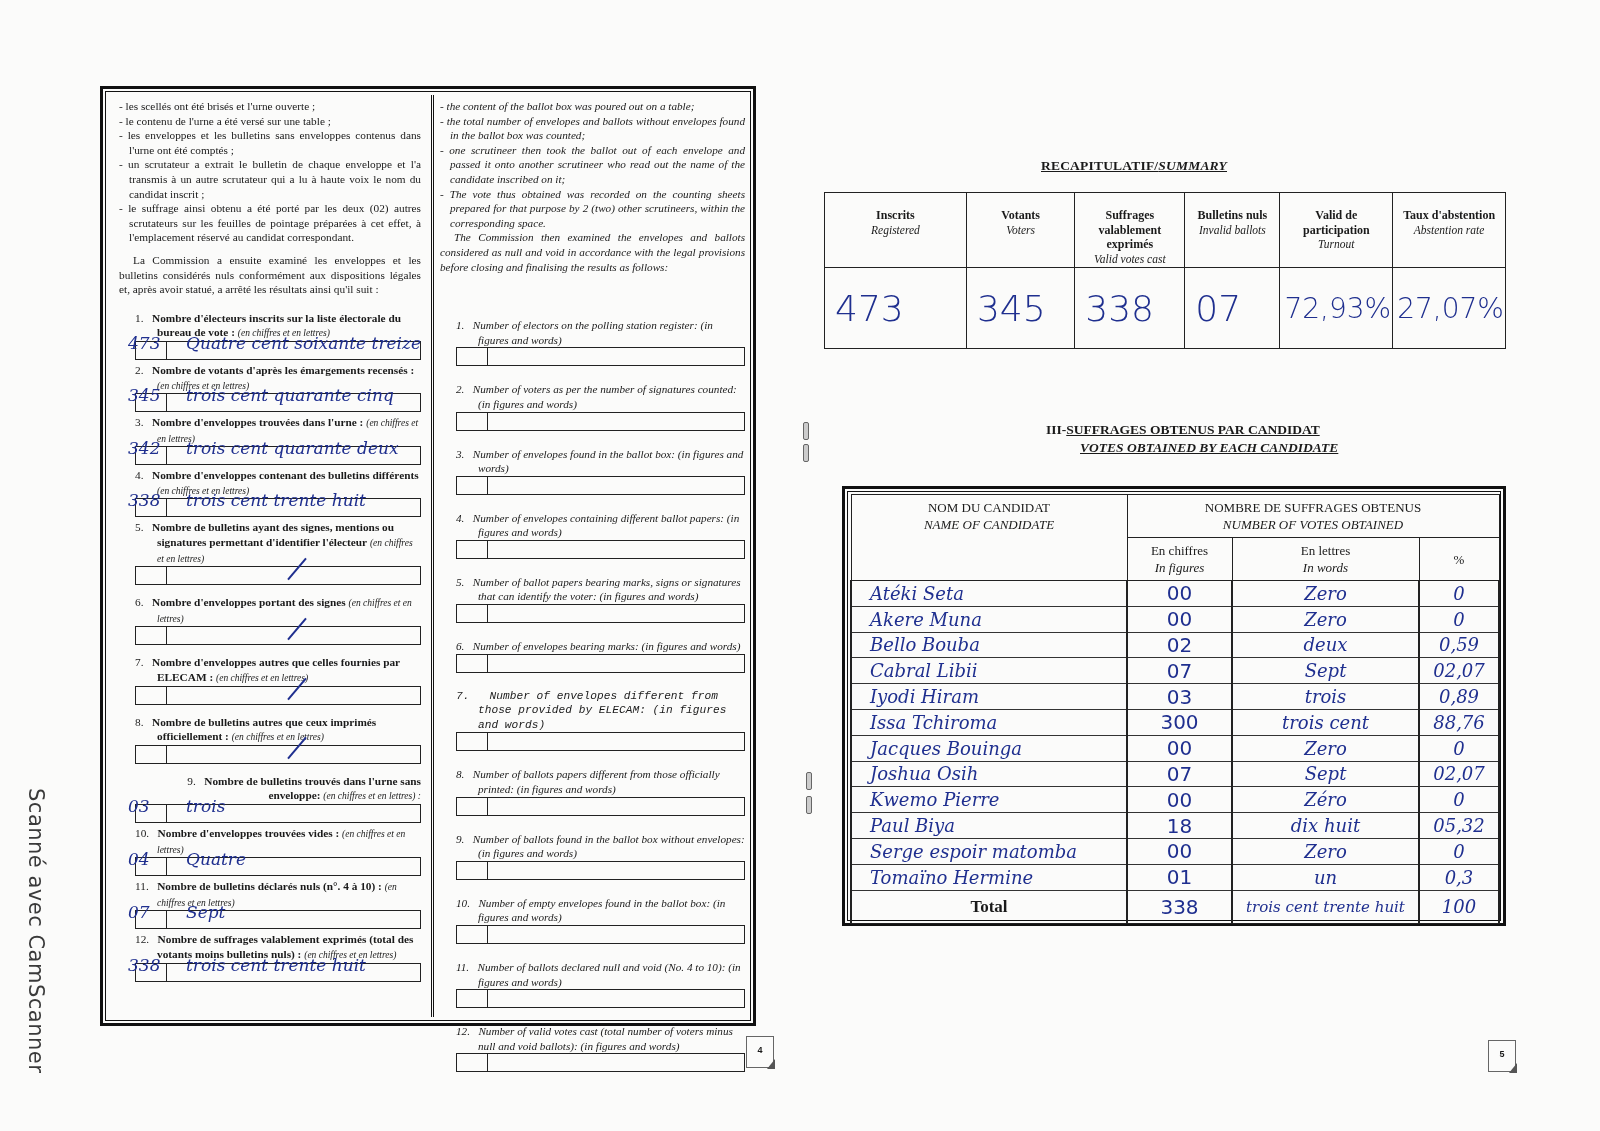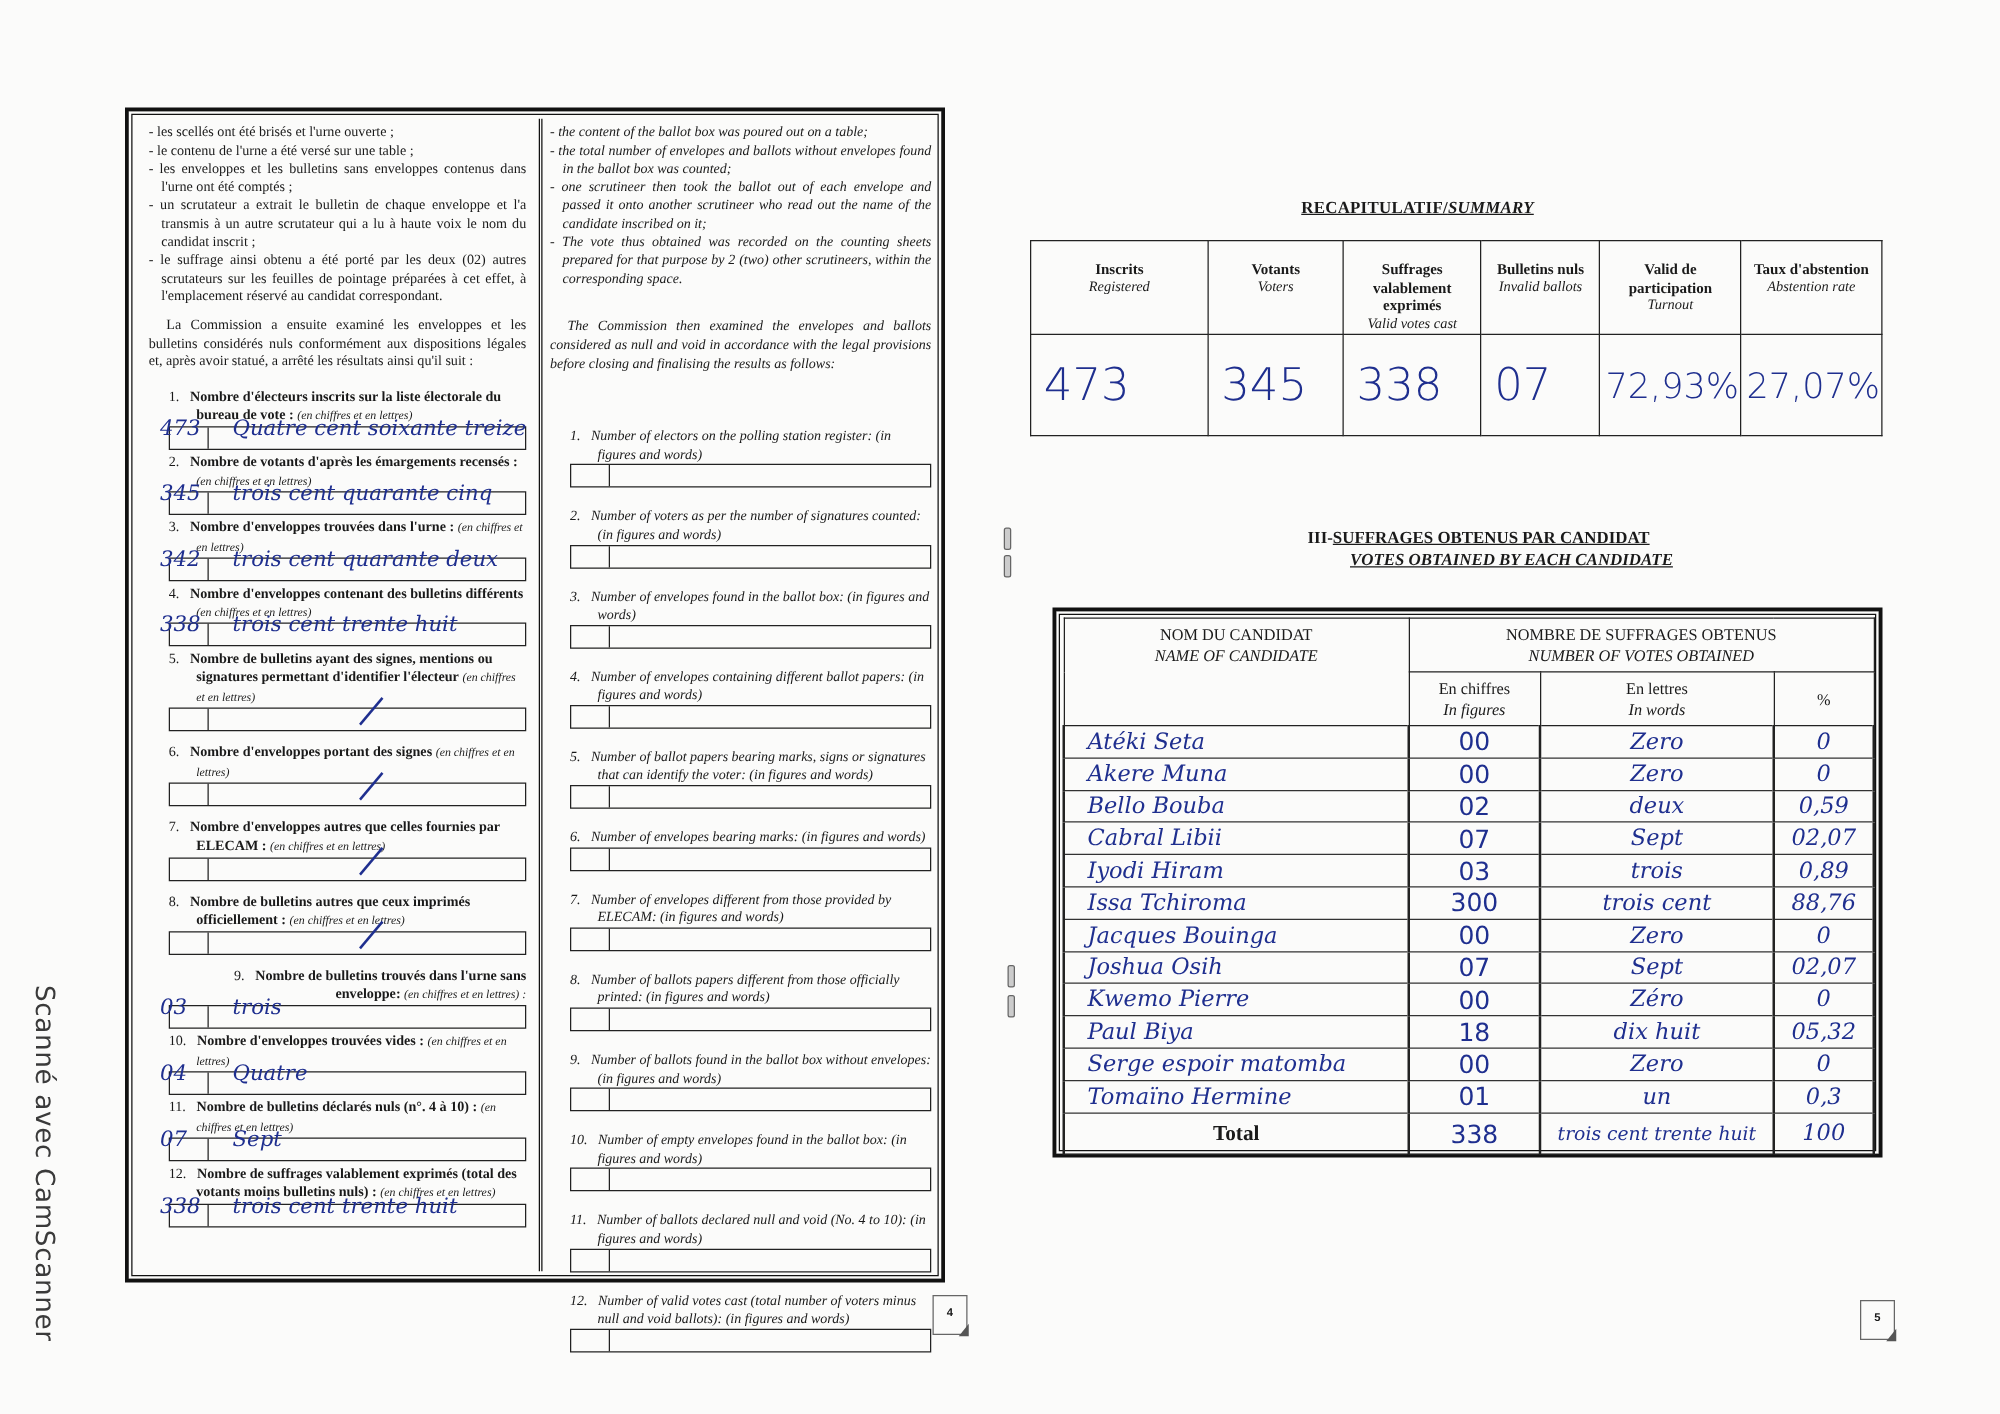--- a/index.html
+++ b/index.html
@@ -18,21 +18,21 @@
     border: 3px solid #111; box-shadow: inset 0 0 0 2px #fbfbfa, inset 0 0 0 3px #111;
     box-sizing: border-box;
   }
   .col {
     position: absolute; top: 6px; bottom: 6px; box-sizing: border-box;
   }
   .col.fr { left: 6px; width: 318px; padding: 4px 6px 0 10px; font-size: 11.3px; line-height: 14.6px; }
   .col.en { left: 328px; width: 320px; padding: 4px 6px 0 6px; font-size: 11.2px; line-height: 14.6px; font-style: italic; border-left: 3px double #111; }
   .bul { display: block; padding-left: 10px; text-indent: -10px; text-align: justify; margin: 0; }
   .para { text-align: justify; text-indent: 14px; margin: 8px 0 14px 0; }
-  .col.en .para { margin-top: 24px; }
+  .col.en .para { margin-top: 0; }
   .item { position: relative; }
   .item .q { display: block; padding-left: 22px; text-indent: -22px; margin-left: 16px; font-weight: normal; }
   .item .q b { font-weight: bold; }
   .item .q i { font-size: 9.5px; }
   .box {
     position: relative; height: 17px; border: 1.2px solid #222; margin: 0 0 0 16px;
   }
   .box::before { content: ""; position: absolute; left: 30px; top: 0; bottom: 0; border-left: 1.2px solid #222; }
   .hw {
     position: absolute; font-family: "DejaVu Serif", serif; font-style: italic; color: #1f2f8f;
@@ -212,21 +212,21 @@
           <div class="box"></div>
         </div>
         <div class="item" style="margin-bottom: 16px;">
           <span class="q"><span>5.</span>&nbsp;&nbsp;&nbsp;<span>Number of ballot papers bearing marks, signs or signatures that can identify the voter: (in figures and words)</span></span>
           <div class="box"></div>
         </div>
         <div class="item" style="margin-bottom: 16px;">
           <span class="q"><span>6.</span>&nbsp;&nbsp;&nbsp;<span>Number of envelopes bearing marks: (in figures and words)</span></span>
           <div class="box"></div>
         </div>
-        <div class="item" style="margin-bottom: 16px;">
+        <div class="item" style="margin-bottom: 16px; font-family: Liberation Mono, monospace;">
           <span class="q"><span>7.</span>&nbsp;&nbsp;&nbsp;<span>Number of envelopes different from those provided by ELECAM: (in figures and words)</span></span>
           <div class="box"></div>
         </div>
         <div class="item" style="margin-bottom: 16px;">
           <span class="q"><span>8.</span>&nbsp;&nbsp;&nbsp;<span>Number of ballots papers different from those officially printed: (in figures and words)</span></span>
           <div class="box"></div>
         </div>
         <div class="item" style="margin-bottom: 16px;">
           <span class="q"><span>9.</span>&nbsp;&nbsp;&nbsp;<span>Number of ballots found in the ballot box without envelopes: (in figures and words)</span></span>
           <div class="box"></div>

